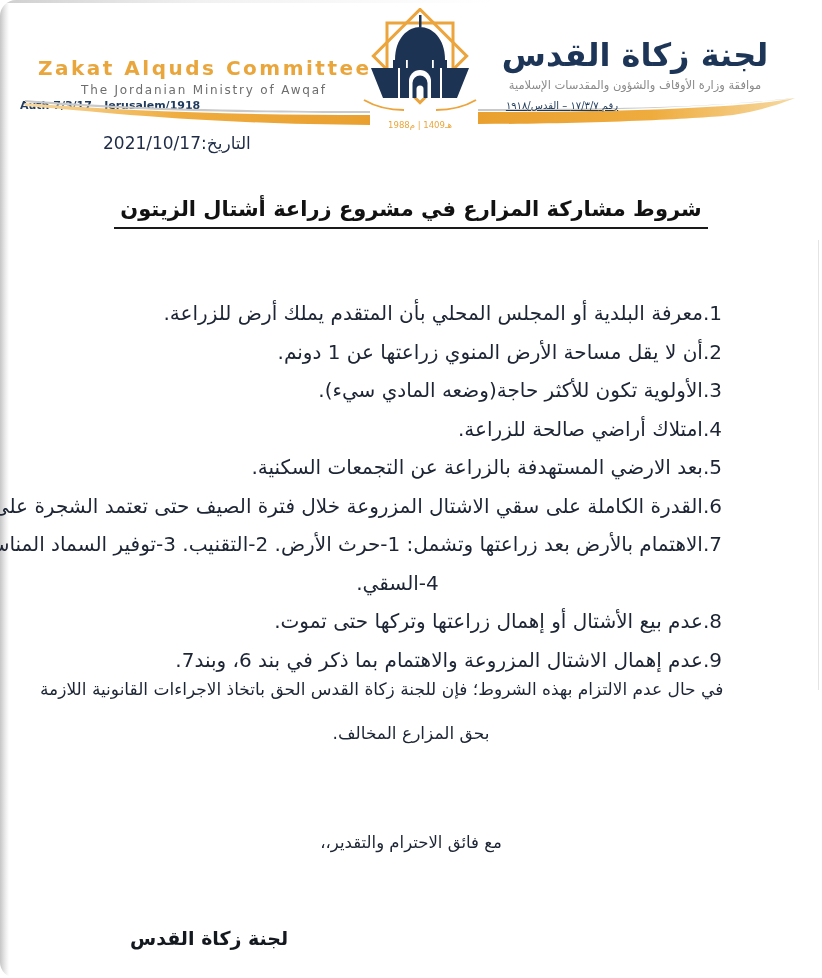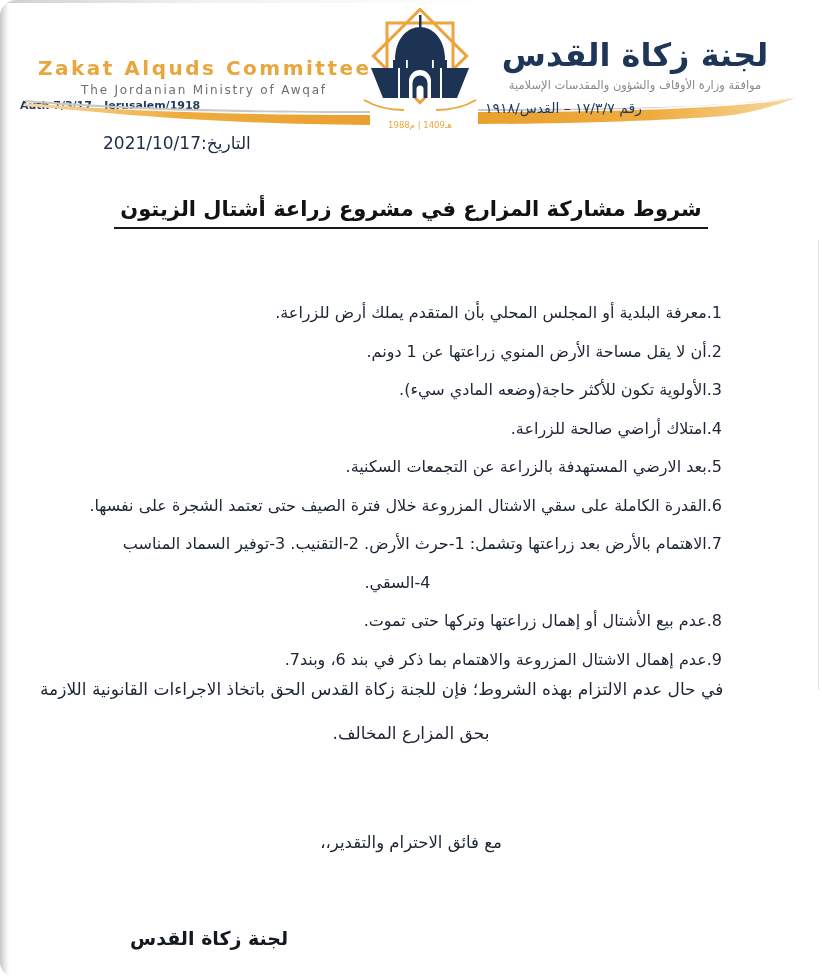--- a/index.html
+++ b/index.html
@@ -19,30 +19,30 @@
   .hdr-en-title{color:#E9A63C;font-weight:bold;font-size:20px;letter-spacing:2.5px;white-space:nowrap;}
   .hdr-en-sub{color:#6d6d6d;font-size:12px;letter-spacing:1.8px;margin-top:3px;white-space:nowrap;}
   .auth-en{position:absolute;top:99px;left:20px;width:350px;text-align:left;
     font-size:11px;font-weight:bold;color:#1E3A5C;}
   .swoosh-left{position:absolute;top:94px;left:22px;}
   .swoosh-right{position:absolute;top:94px;left:478px;}
   .logo{position:absolute;top:8px;left:358px;}
   .hdr-ar{position:absolute;top:36px;left:470px;width:330px;text-align:center;direction:rtl;}
   .hdr-ar-title{color:#1D3557;font-weight:bold;font-size:32px;white-space:nowrap;}
   .hdr-ar-sub{color:#8a8a8a;font-size:11.5px;margin-top:4px;white-space:nowrap;}
-  .hdr-ar-auth{position:absolute;top:100px;left:482px;width:160px;text-align:right;
-    direction:rtl;font-size:14px;color:#1E3A5C;white-space:nowrap;}
+  .hdr-ar-auth{position:absolute;top:100px;left:482px;width:160px;text-align:center;
+    direction:rtl;font-size:10px;color:#1E3A5C;white-space:nowrap;text-decoration:underline;}
 
   
   .date-line{position:absolute;top:133px;left:103px;direction:rtl;font-size:17px;color:#1f2c47;text-align:right;}
   .doc-title{position:absolute;top:197px;left:0;right:0;text-align:center;direction:rtl;}
   .doc-title span{display:inline-block;font-size:21px;font-weight:bold;color:#121212;
     border-bottom:2.5px solid #1a1a1a;padding:0 6px 6px 6px;}
   .terms{position:absolute;top:294px;left:73px;right:100px;direction:rtl;text-align:right;
-    font-size:16px;line-height:38.5px;color:#1d2534;}
+    font-size:20px;line-height:38.5px;color:#1d2534;}
   .term{white-space:nowrap;}
   .term-cont{text-align:center;white-space:normal;}
   .closing-1{position:absolute;top:679px;right:57px;left:40px;direction:rtl;text-align:left;
     font-size:17px;color:#1d2534;white-space:nowrap;}
   .closing-2{position:absolute;top:723px;left:0;right:0;text-align:center;direction:rtl;
     font-size:17px;color:#1d2534;}
   .regards{position:absolute;top:833px;left:0;right:0;text-align:center;direction:rtl;
     font-size:16.5px;color:#1d2534;}
   .signature{position:absolute;top:927px;left:130px;direction:rtl;font-size:19px;
     font-weight:bold;color:#14181f;}

